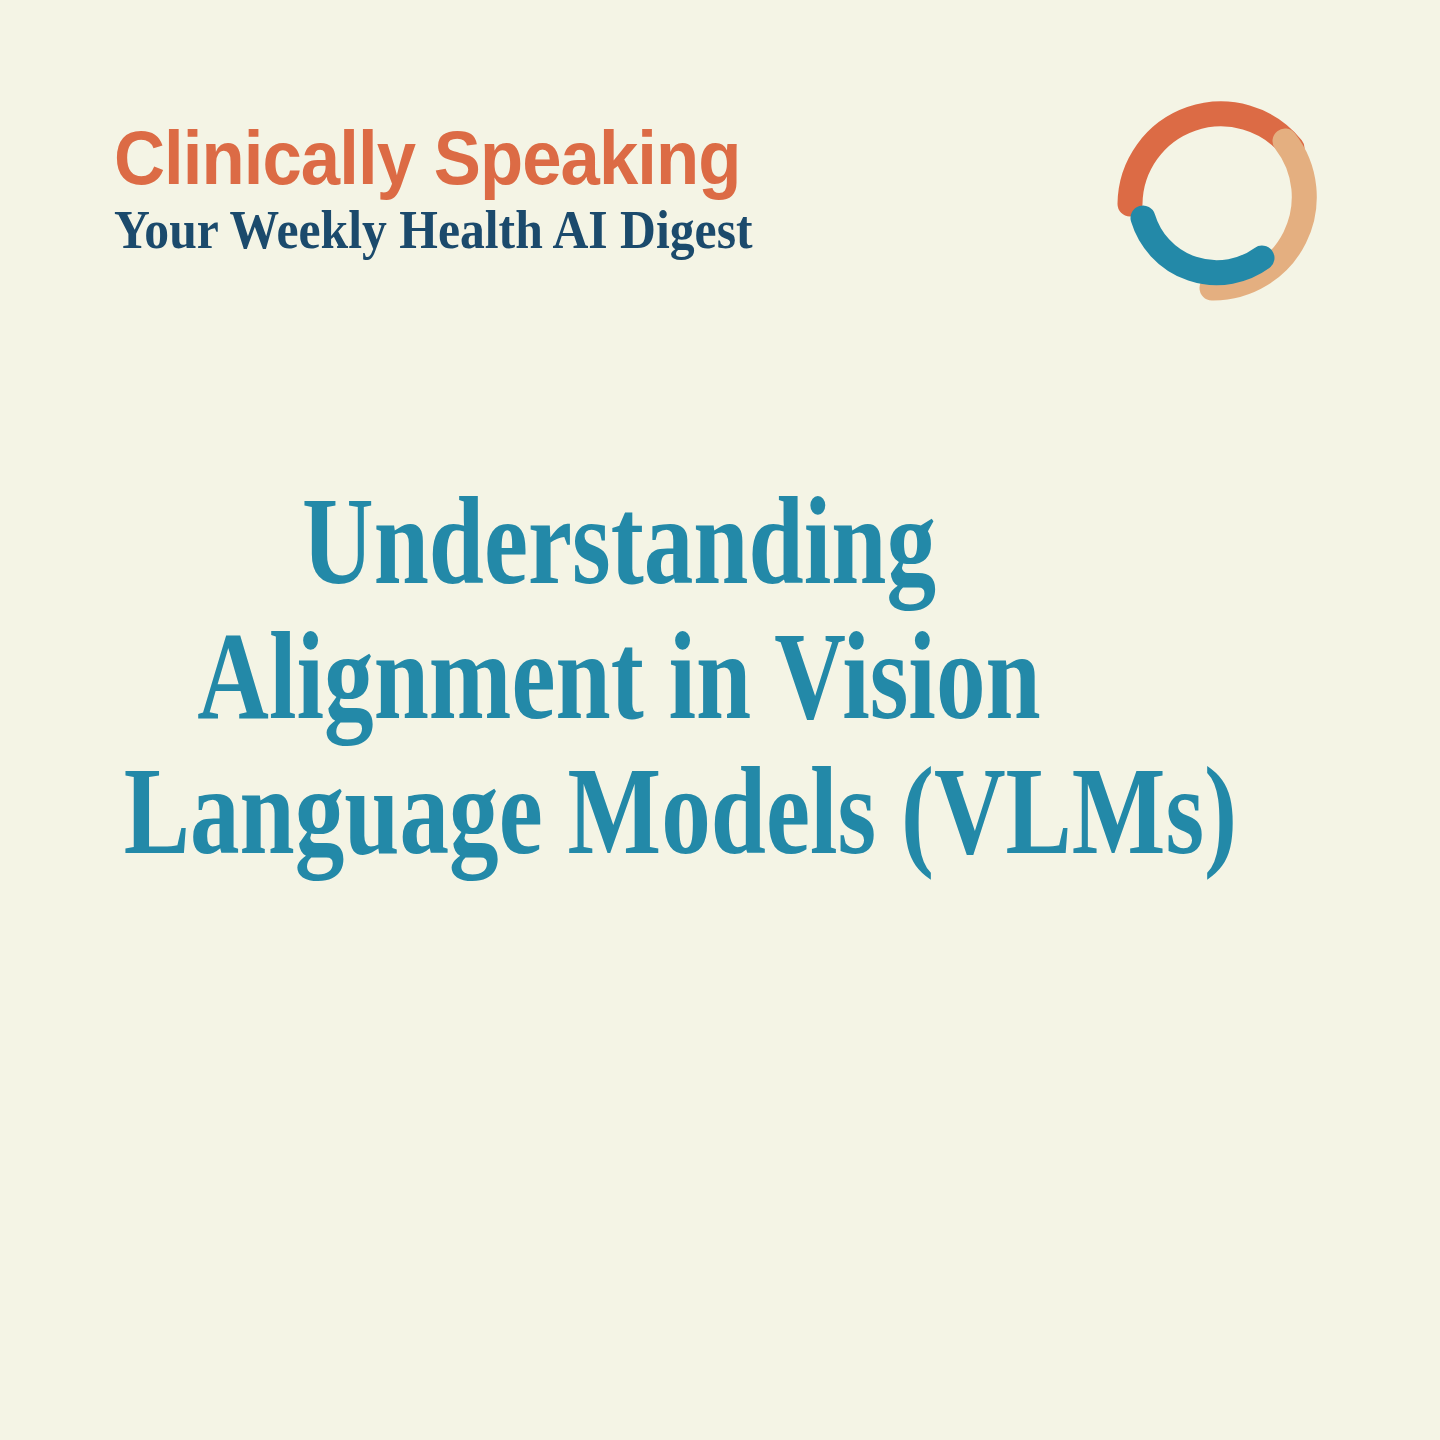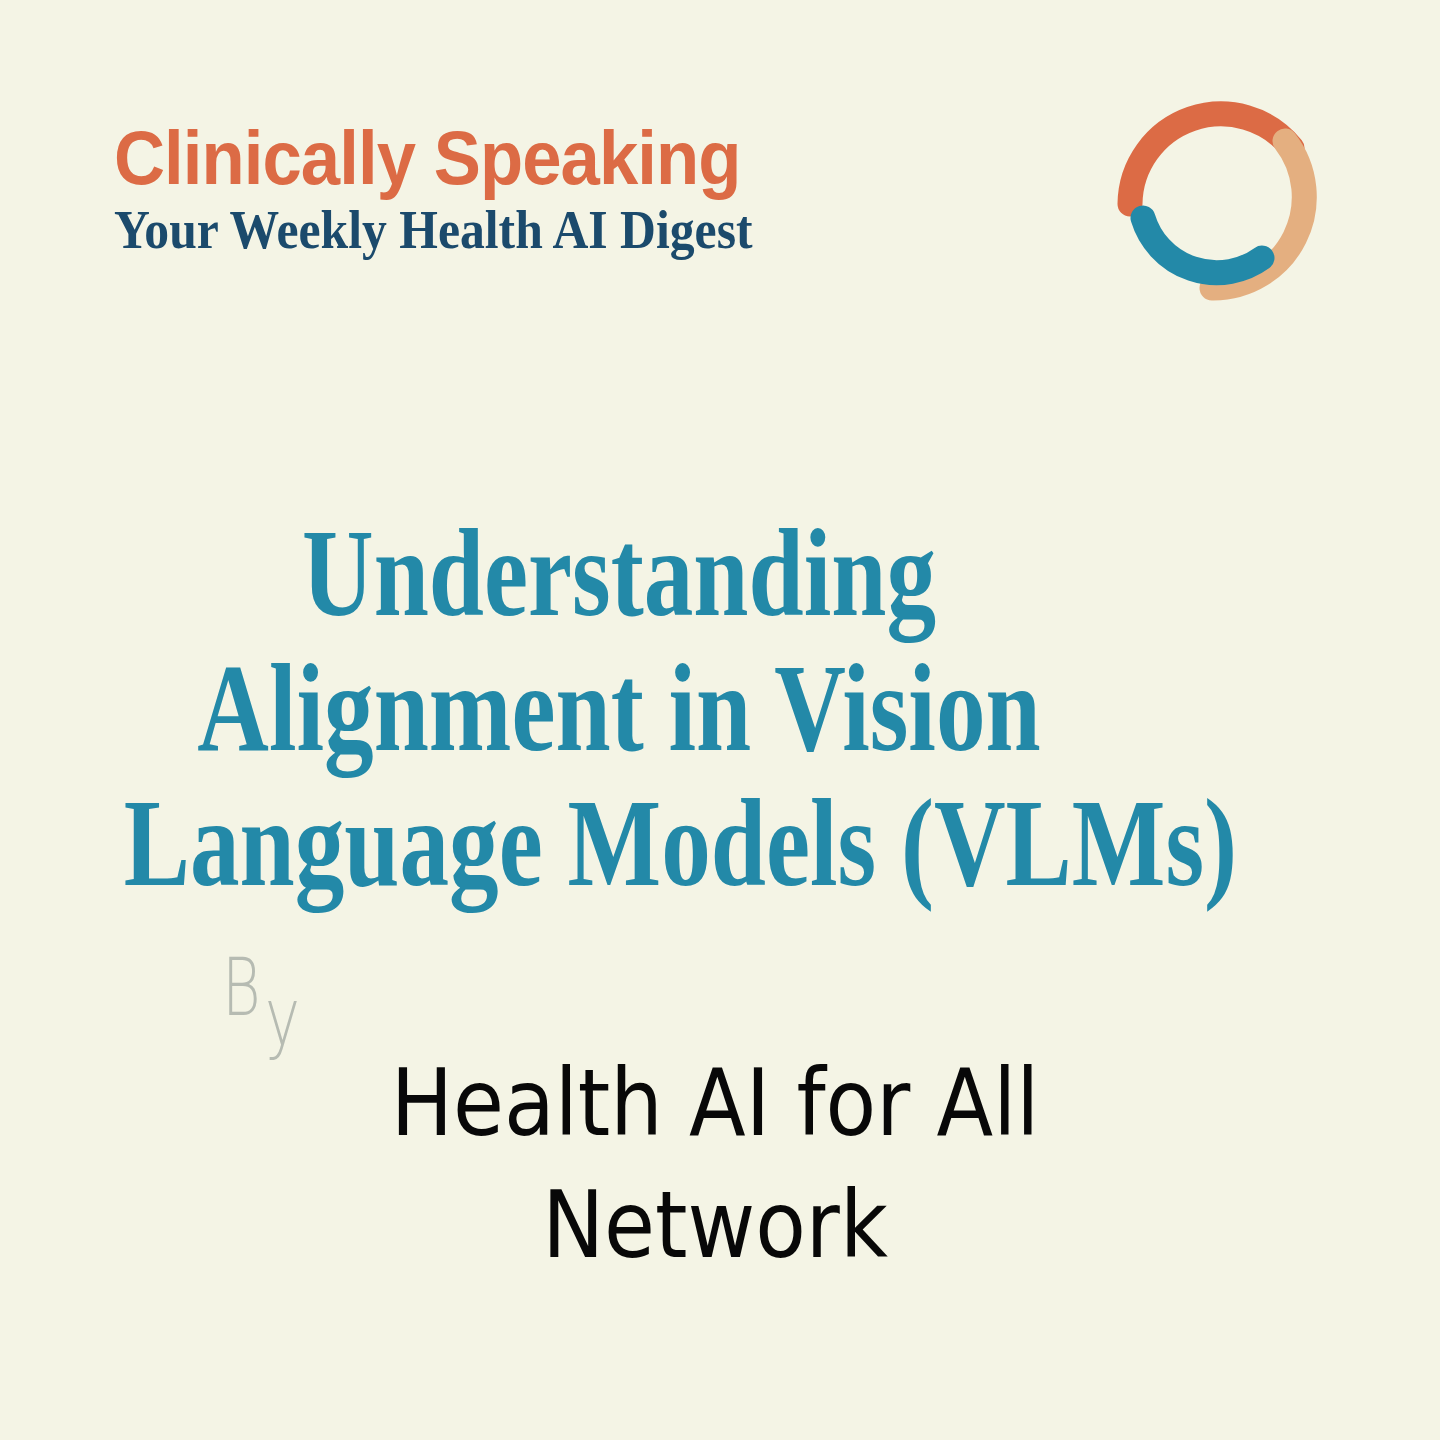--- a/index.html
+++ b/index.html
@@ -64,21 +64,20 @@
   }
   .logo-mark svg { display: block; width: 210px; height: 210px; }
 
   
   .headline {
     position: absolute;
     left: 0;
     top: 474px;
     width: 1238px;
     text-align: center;
-    margin-top: 32px;
   }
   .headline-line {
     font-family: "Liberation Serif", serif;
     font-weight: 700;
     font-size: 124px;
     line-height: 135px;
     color: #2389A8;
     transform: scaleX(0.80);
     transform-origin: center center;
     white-space: nowrap;
@@ -159,23 +158,14 @@
       <path d="M 27 126 A 77 77 0 0 0 146 166" fill="none" stroke="#2389A8" stroke-width="25" stroke-linecap="round"></path>
     </svg>
   </div>
 
   <div class="headline">
     <div class="headline-line">Understanding</div>
     <div class="headline-line">Alignment in Vision</div>
     <div class="headline-line">Language Models (VLMs)</div>
   </div>
 
-  <div class="byline-block">
-    <div class="by-word">
-      <span class="by-b">B</span><span class="by-y">y</span>
-    </div>
-    <div class="author-lines">
-      <div class="author-line">Health AI for All</div>
-      <div class="author-line">Network</div>
-    </div>
-  </div>
 
 </div>
 
 </body></html>

